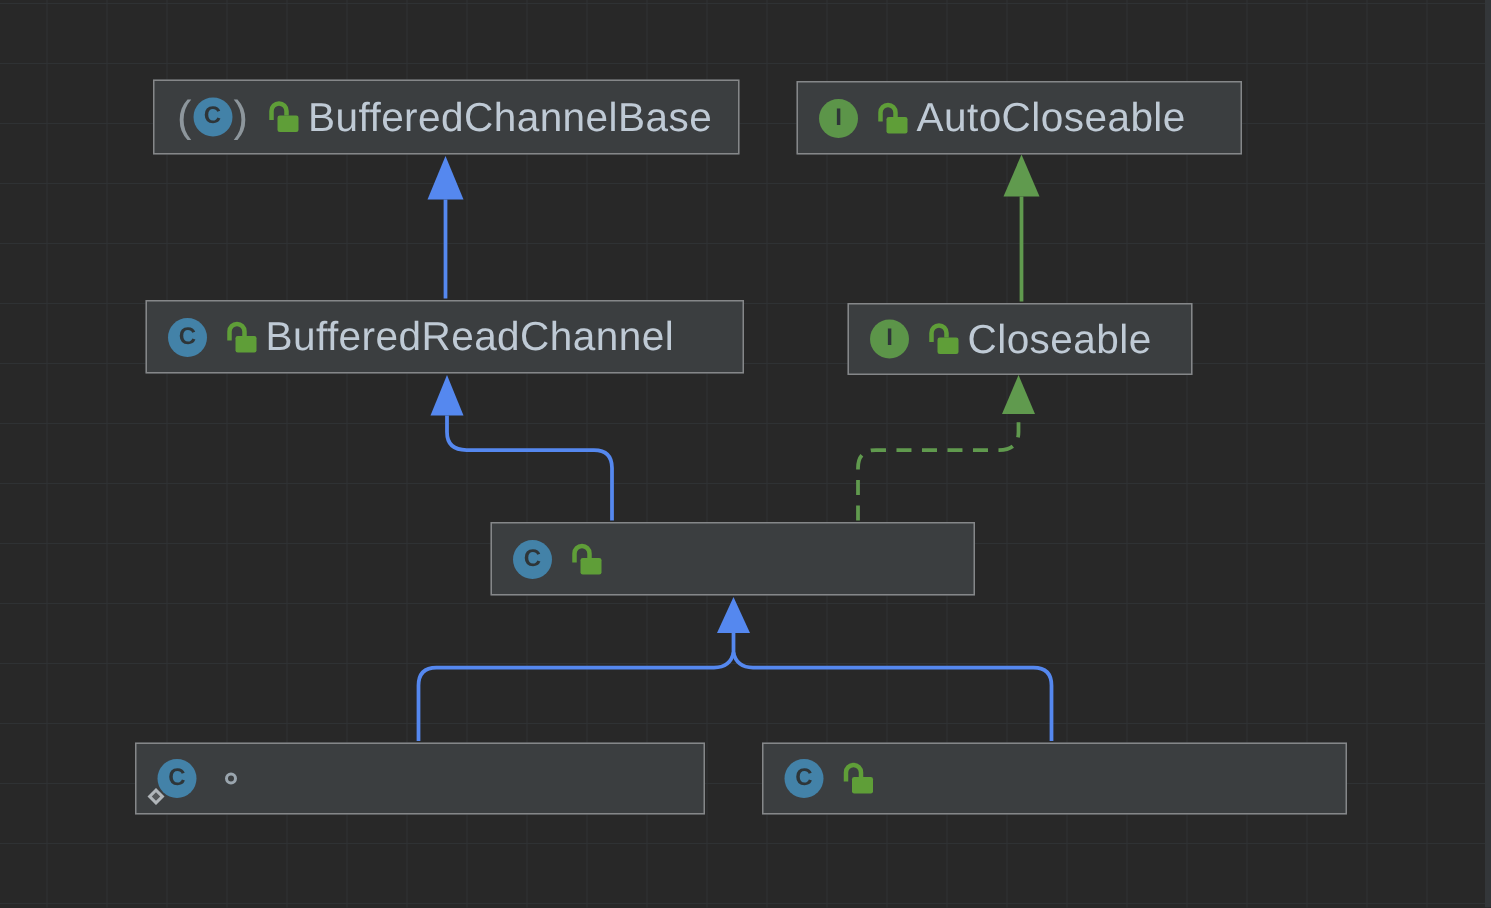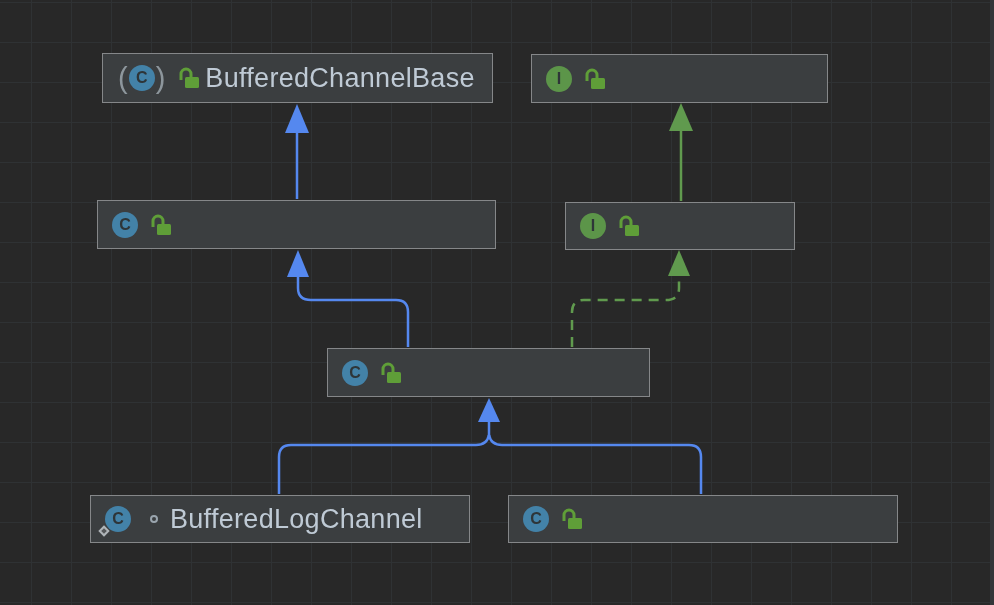--- a/index.html
+++ b/index.html
@@ -110,44 +110,47 @@
   <div class="node" style="left:531px;top:54px;width:297px;height:49px;">
     <span class="cicle-wrap">
       <span class="circle iface">I</span>
     </span>
     <span class="vis">
       <svg width="22" height="24" viewBox="0 0 22 24">
         <path d="M3,14 L3,8 A5,5 0 0 1 13,8 L13,11" fill="none" stroke="var(--lock-icon)" stroke-width="3"></path>
         <rect x="7" y="11" width="14" height="11" rx="1.5" fill="var(--lock-icon)"></rect>
       </svg>
     </span>
+    <span class="label">AutoCloseable</span>
   </div>
 
   <div class="node" style="left:97px;top:200px;width:399px;height:49px;">
     <span class="cicle-wrap">
       <span class="circle class">C</span>
     </span>
     <span class="vis">
       <svg width="22" height="24" viewBox="0 0 22 24">
         <path d="M3,14 L3,8 A5,5 0 0 1 13,8 L13,11" fill="none" stroke="var(--lock-icon)" stroke-width="3"></path>
         <rect x="7" y="11" width="14" height="11" rx="1.5" fill="var(--lock-icon)"></rect>
       </svg>
     </span>
+    <span class="label">BufferedReadChannel</span>
   </div>
 
   <div class="node" style="left:565px;top:202px;width:230px;height:48px;">
     <span class="cicle-wrap">
       <span class="circle iface">I</span>
     </span>
     <span class="vis">
       <svg width="22" height="24" viewBox="0 0 22 24">
         <path d="M3,14 L3,8 A5,5 0 0 1 13,8 L13,11" fill="none" stroke="var(--lock-icon)" stroke-width="3"></path>
         <rect x="7" y="11" width="14" height="11" rx="1.5" fill="var(--lock-icon)"></rect>
       </svg>
     </span>
+    <span class="label">Closeable</span>
   </div>
 
   <div class="node" style="left:327px;top:348px;width:323px;height:49px;">
     <span class="cicle-wrap">
       <span class="circle class">C</span>
     </span>
     <span class="vis">
       <svg width="22" height="24" viewBox="0 0 22 24">
         <path d="M3,14 L3,8 A5,5 0 0 1 13,8 L13,11" fill="none" stroke="var(--lock-icon)" stroke-width="3"></path>
         <rect x="7" y="11" width="14" height="11" rx="1.5" fill="var(--lock-icon)"></rect>
@@ -156,21 +159,20 @@
   </div>
 
   <div class="node" style="left:90px;top:495px;width:380px;height:48px;">
     <span class="cicle-wrap">
       <span class="circle class">C</span>
       <span class="static-badge"></span>
     </span>
     <span class="vis">
       <span class="pkg-circle"></span>
     </span>
-    <span class="label">BufferedLogChannel</span>
   </div>
 
   <div class="node" style="left:508px;top:495px;width:390px;height:48px;">
     <span class="cicle-wrap">
       <span class="circle class">C</span>
     </span>
     <span class="vis">
       <svg width="22" height="24" viewBox="0 0 22 24">
         <path d="M3,14 L3,8 A5,5 0 0 1 13,8 L13,11" fill="none" stroke="var(--lock-icon)" stroke-width="3"></path>
         <rect x="7" y="11" width="14" height="11" rx="1.5" fill="var(--lock-icon)"></rect>

